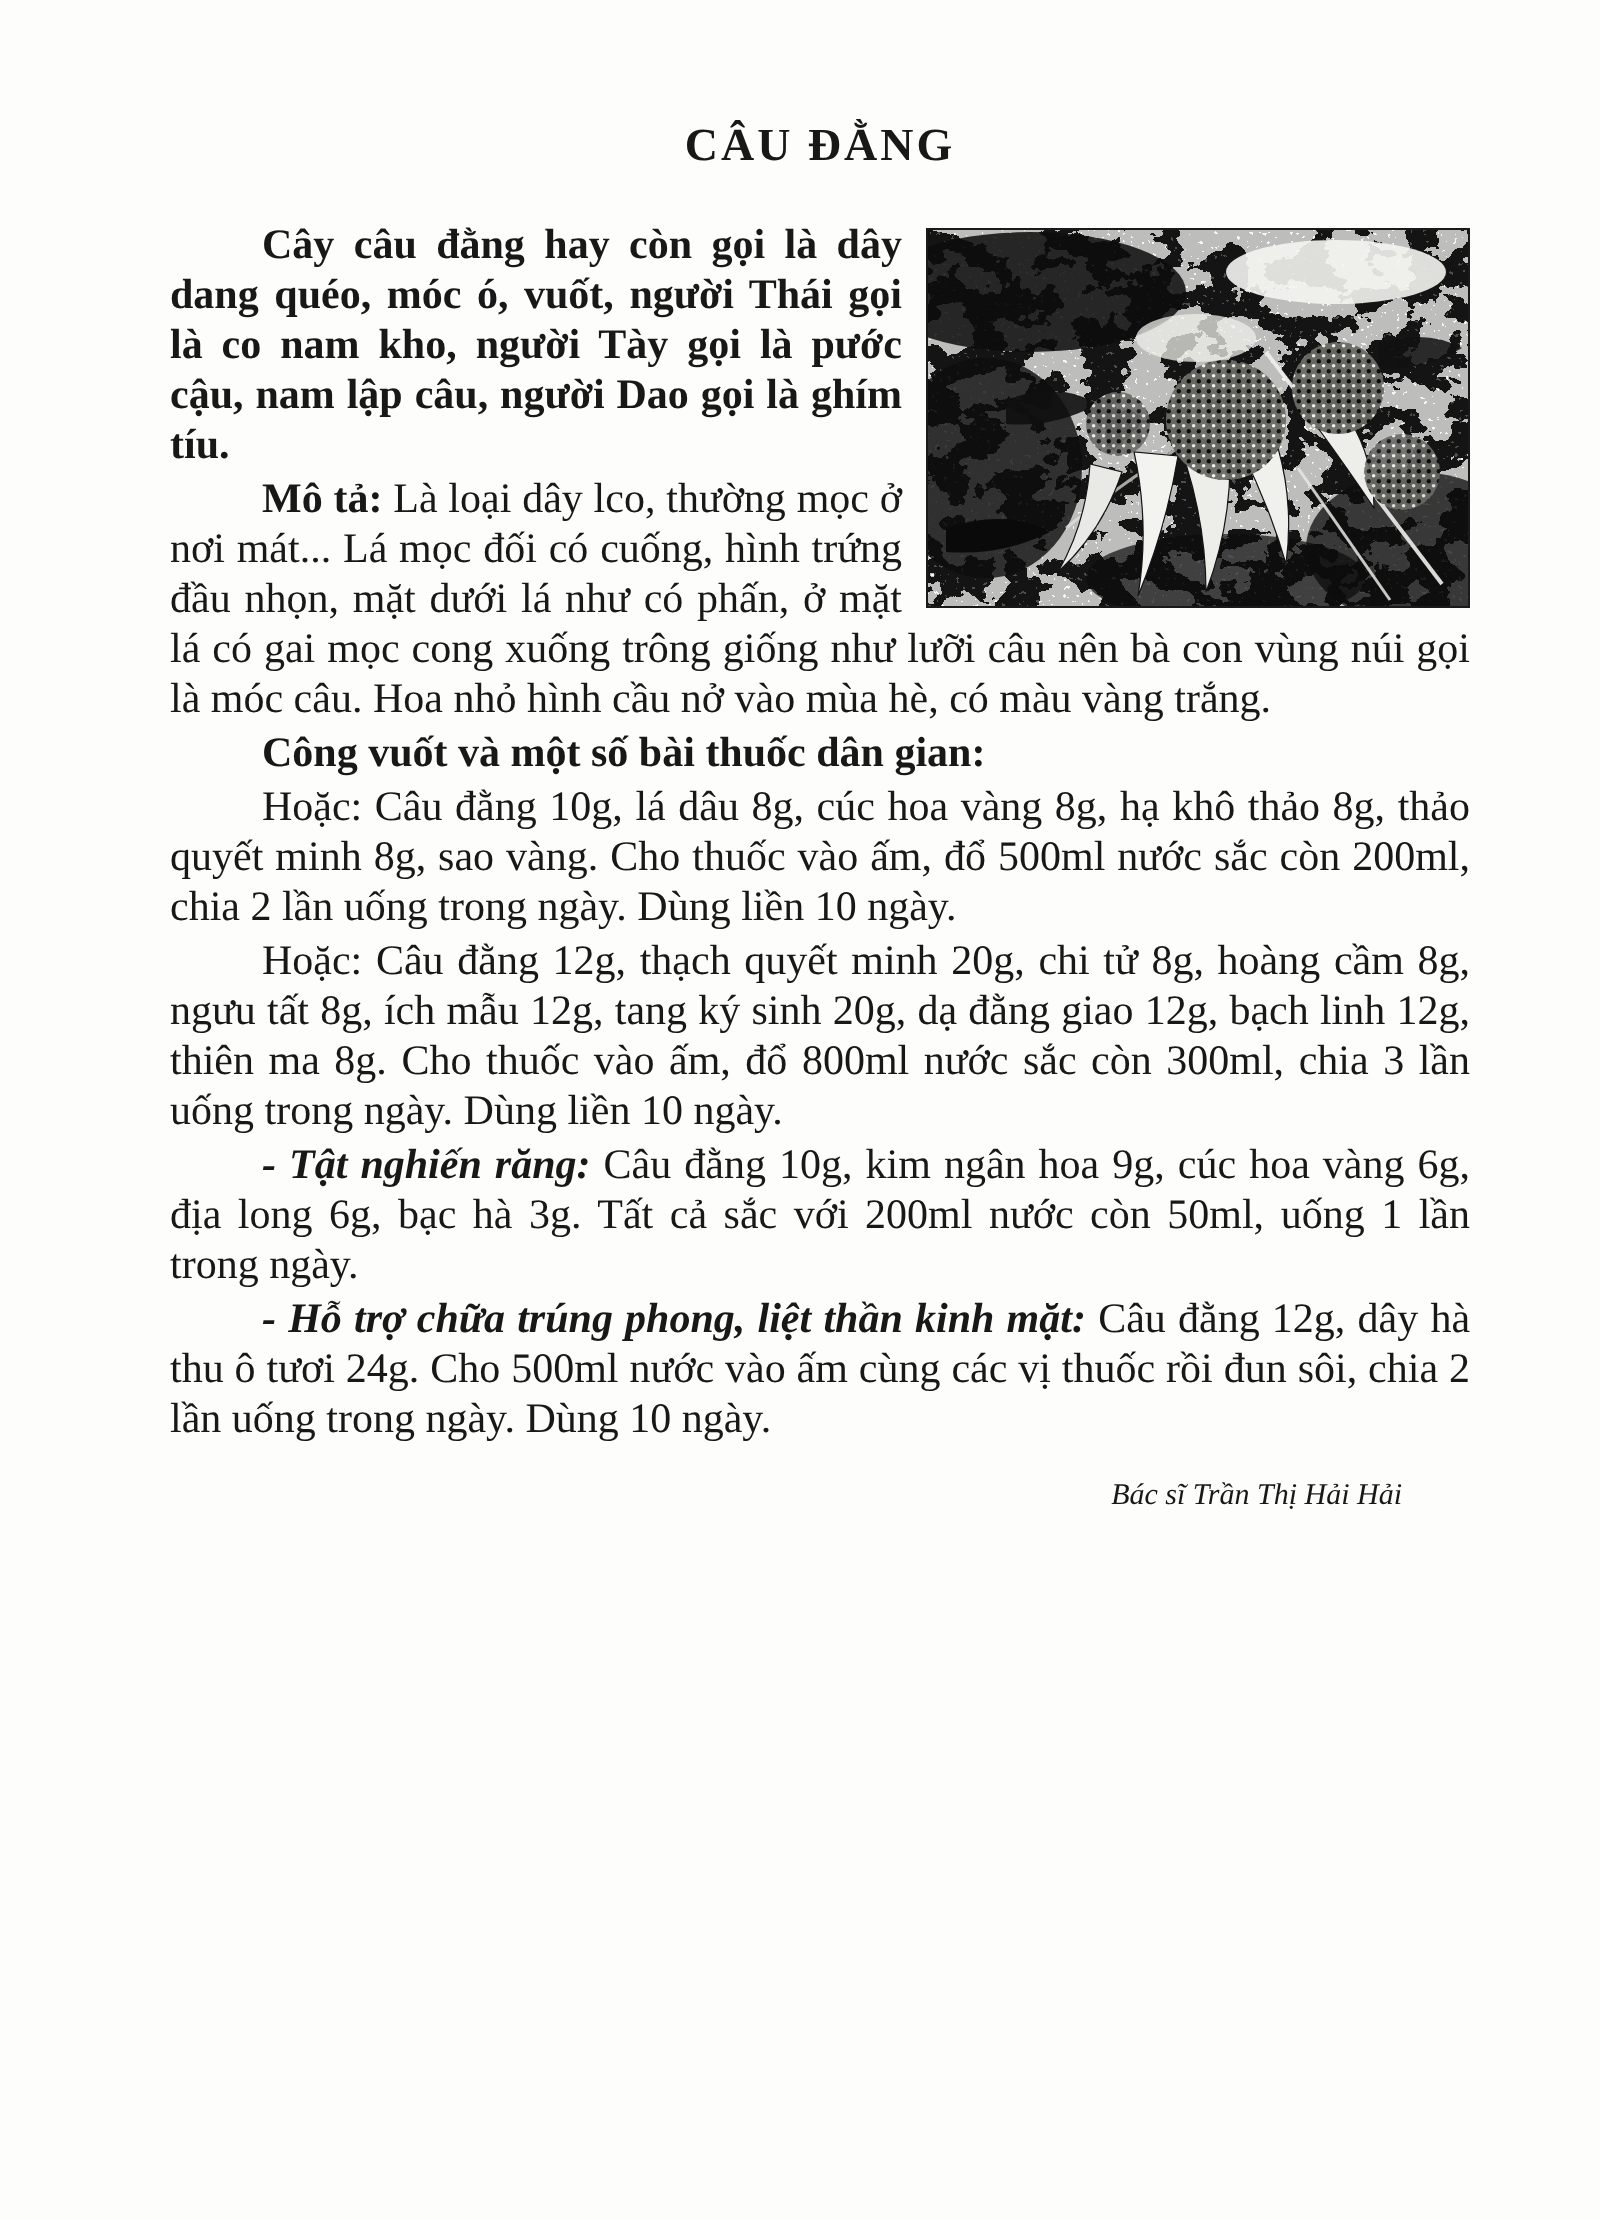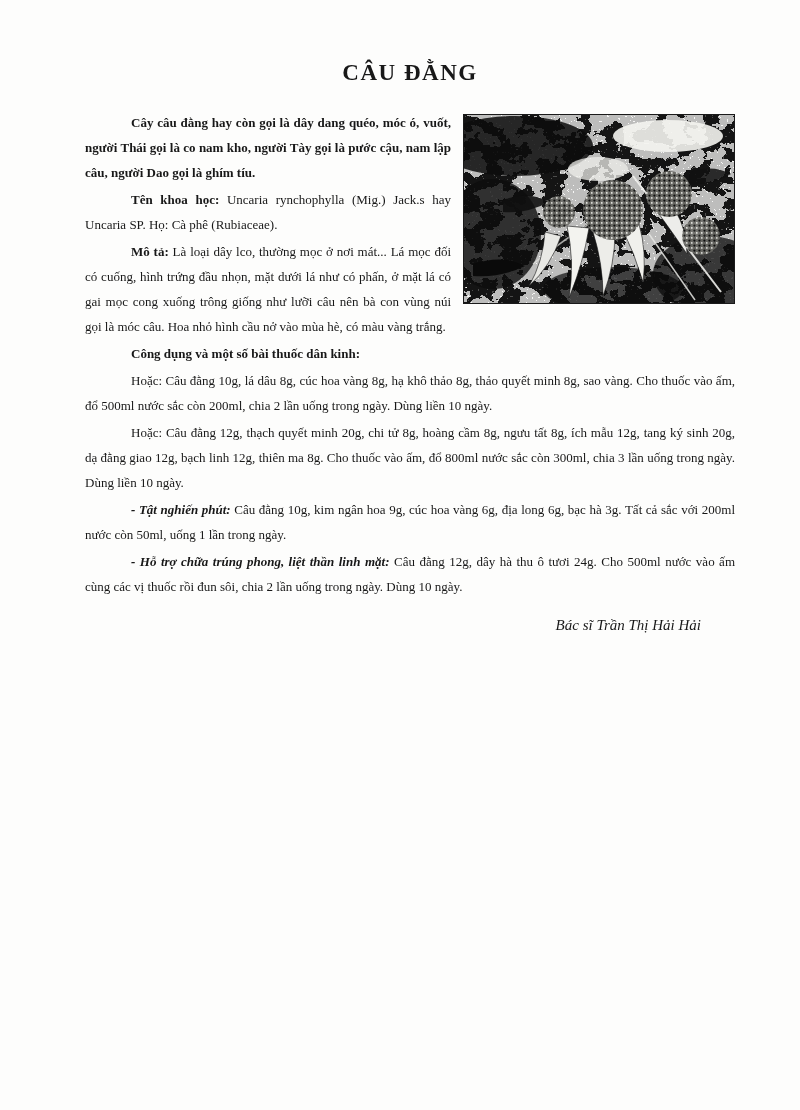--- a/index.html
+++ b/index.html
@@ -30,21 +30,21 @@
   }
   .figure{
     float:right;
     width:272px;height:190px;
     margin:4px 0 4px 12px;
     background:#111;
   }
   .figure svg{display:block;width:272px;height:190px;}
   p.para{
     margin:0 0 2px 0;
-    font-size:13px;
+    font-size:21px;
     line-height:25px;
     text-align:justify;
     text-indent:46px;
   }
   .lead{font-weight:bold;}
   .lead-bi{font-weight:bold;font-style:italic;}
   p.bold-para{font-weight:bold;}
   p.heading-para{font-weight:bold;}
   .signature{
     margin-top:14px;
@@ -128,36 +128,35 @@
         <circle cx="206" cy="80" r="23" fill="url(#stipple)" opacity="0.95"></circle>
         <circle cx="238" cy="122" r="19" fill="url(#stipple)" opacity="0.9"></circle>
         <circle cx="96" cy="98" r="16" fill="url(#stipple)" opacity="0.9"></circle>
 
         <rect x="0.5" y="0.5" width="271" height="189" fill="none" stroke="#1a1a1a" stroke-width="1"></rect>
       </svg>
     </div>
 
     <p class="para bold-para"><span>Cây câu đằng hay còn gọi là dây dang quéo, móc ó, vuốt, người Thái gọi là co nam kho, người Tày gọi là pước cậu, nam lập câu, người Dao gọi là ghím tíu.</span></p>
 
-    <p class="para"><span class="lead">Tên khoa học:</span> <span>Uncaria rynchophylla (Mig.) Jack.s hay Uncaria SP. Họ: Cà phê (Rubiaceae).</span></p>
 
     <p class="para"><span class="lead">Mô tả:</span> <span>Là loại dây lco, thường mọc ở nơi mát... Lá mọc đối có cuống, hình trứng đầu nhọn, mặt dưới lá như có phấn, ở mặt lá có gai mọc cong xuống trông giống như lưỡi câu nên bà con vùng núi gọi là móc câu. Hoa nhỏ hình cầu nở vào mùa hè, có màu vàng trắng.</span></p>
 
 
-    <p class="para heading-para"><span>Công dụng và một số bài thuốc dân kinh:</span></p>
+    <p class="para heading-para"><span>Công vuốt và một số bài thuốc dân gian:</span></p>
 
 
     <p class="para"><span>Hoặc: Câu đằng 10g, lá dâu 8g, cúc hoa vàng 8g, hạ khô thảo 8g, thảo quyết minh 8g, sao vàng. Cho thuốc vào ấm, đổ 500ml nước sắc còn 200ml, chia 2 lần uống trong ngày. Dùng liền 10 ngày.</span></p>
 
     <p class="para"><span>Hoặc: Câu đằng 12g, thạch quyết minh 20g, chi tử 8g, hoàng cầm 8g, ngưu tất 8g, ích mẫu 12g, tang ký sinh 20g, dạ đằng giao 12g, bạch linh 12g, thiên ma 8g. Cho thuốc vào ấm, đổ 800ml nước sắc còn 300ml, chia 3 lần uống trong ngày. Dùng liền 10 ngày.</span></p>
 
-    <p class="para"><span class="lead-bi">- Tật nghiến phút:</span> <span>Câu đằng 10g, kim ngân hoa 9g, cúc hoa vàng 6g, địa long 6g, bạc hà 3g. Tất cả sắc với 200ml nước còn 50ml, uống 1 lần trong ngày.</span></p>
+    <p class="para"><span class="lead-bi">- Tật nghiến răng:</span> <span>Câu đằng 10g, kim ngân hoa 9g, cúc hoa vàng 6g, địa long 6g, bạc hà 3g. Tất cả sắc với 200ml nước còn 50ml, uống 1 lần trong ngày.</span></p>
 
 
-    <p class="para"><span class="lead-bi">- Hỗ trợ chữa trúng phong, liệt thần linh mặt:</span> <span>Câu đằng 12g, dây hà thu ô tươi 24g. Cho 500ml nước vào ấm cùng các vị thuốc rồi đun sôi, chia 2 lần uống trong ngày. Dùng 10 ngày.</span></p>
+    <p class="para"><span class="lead-bi">- Hỗ trợ chữa trúng phong, liệt thần kinh mặt:</span> <span>Câu đằng 12g, dây hà thu ô tươi 24g. Cho 500ml nước vào ấm cùng các vị thuốc rồi đun sôi, chia 2 lần uống trong ngày. Dùng 10 ngày.</span></p>
 
 
     <div class="signature">Bác sĩ  Trần Thị Hải Hải</div>
 
   </div>
 
   <div class="page-number">10</div>
 </div>
 
 </body></html>

